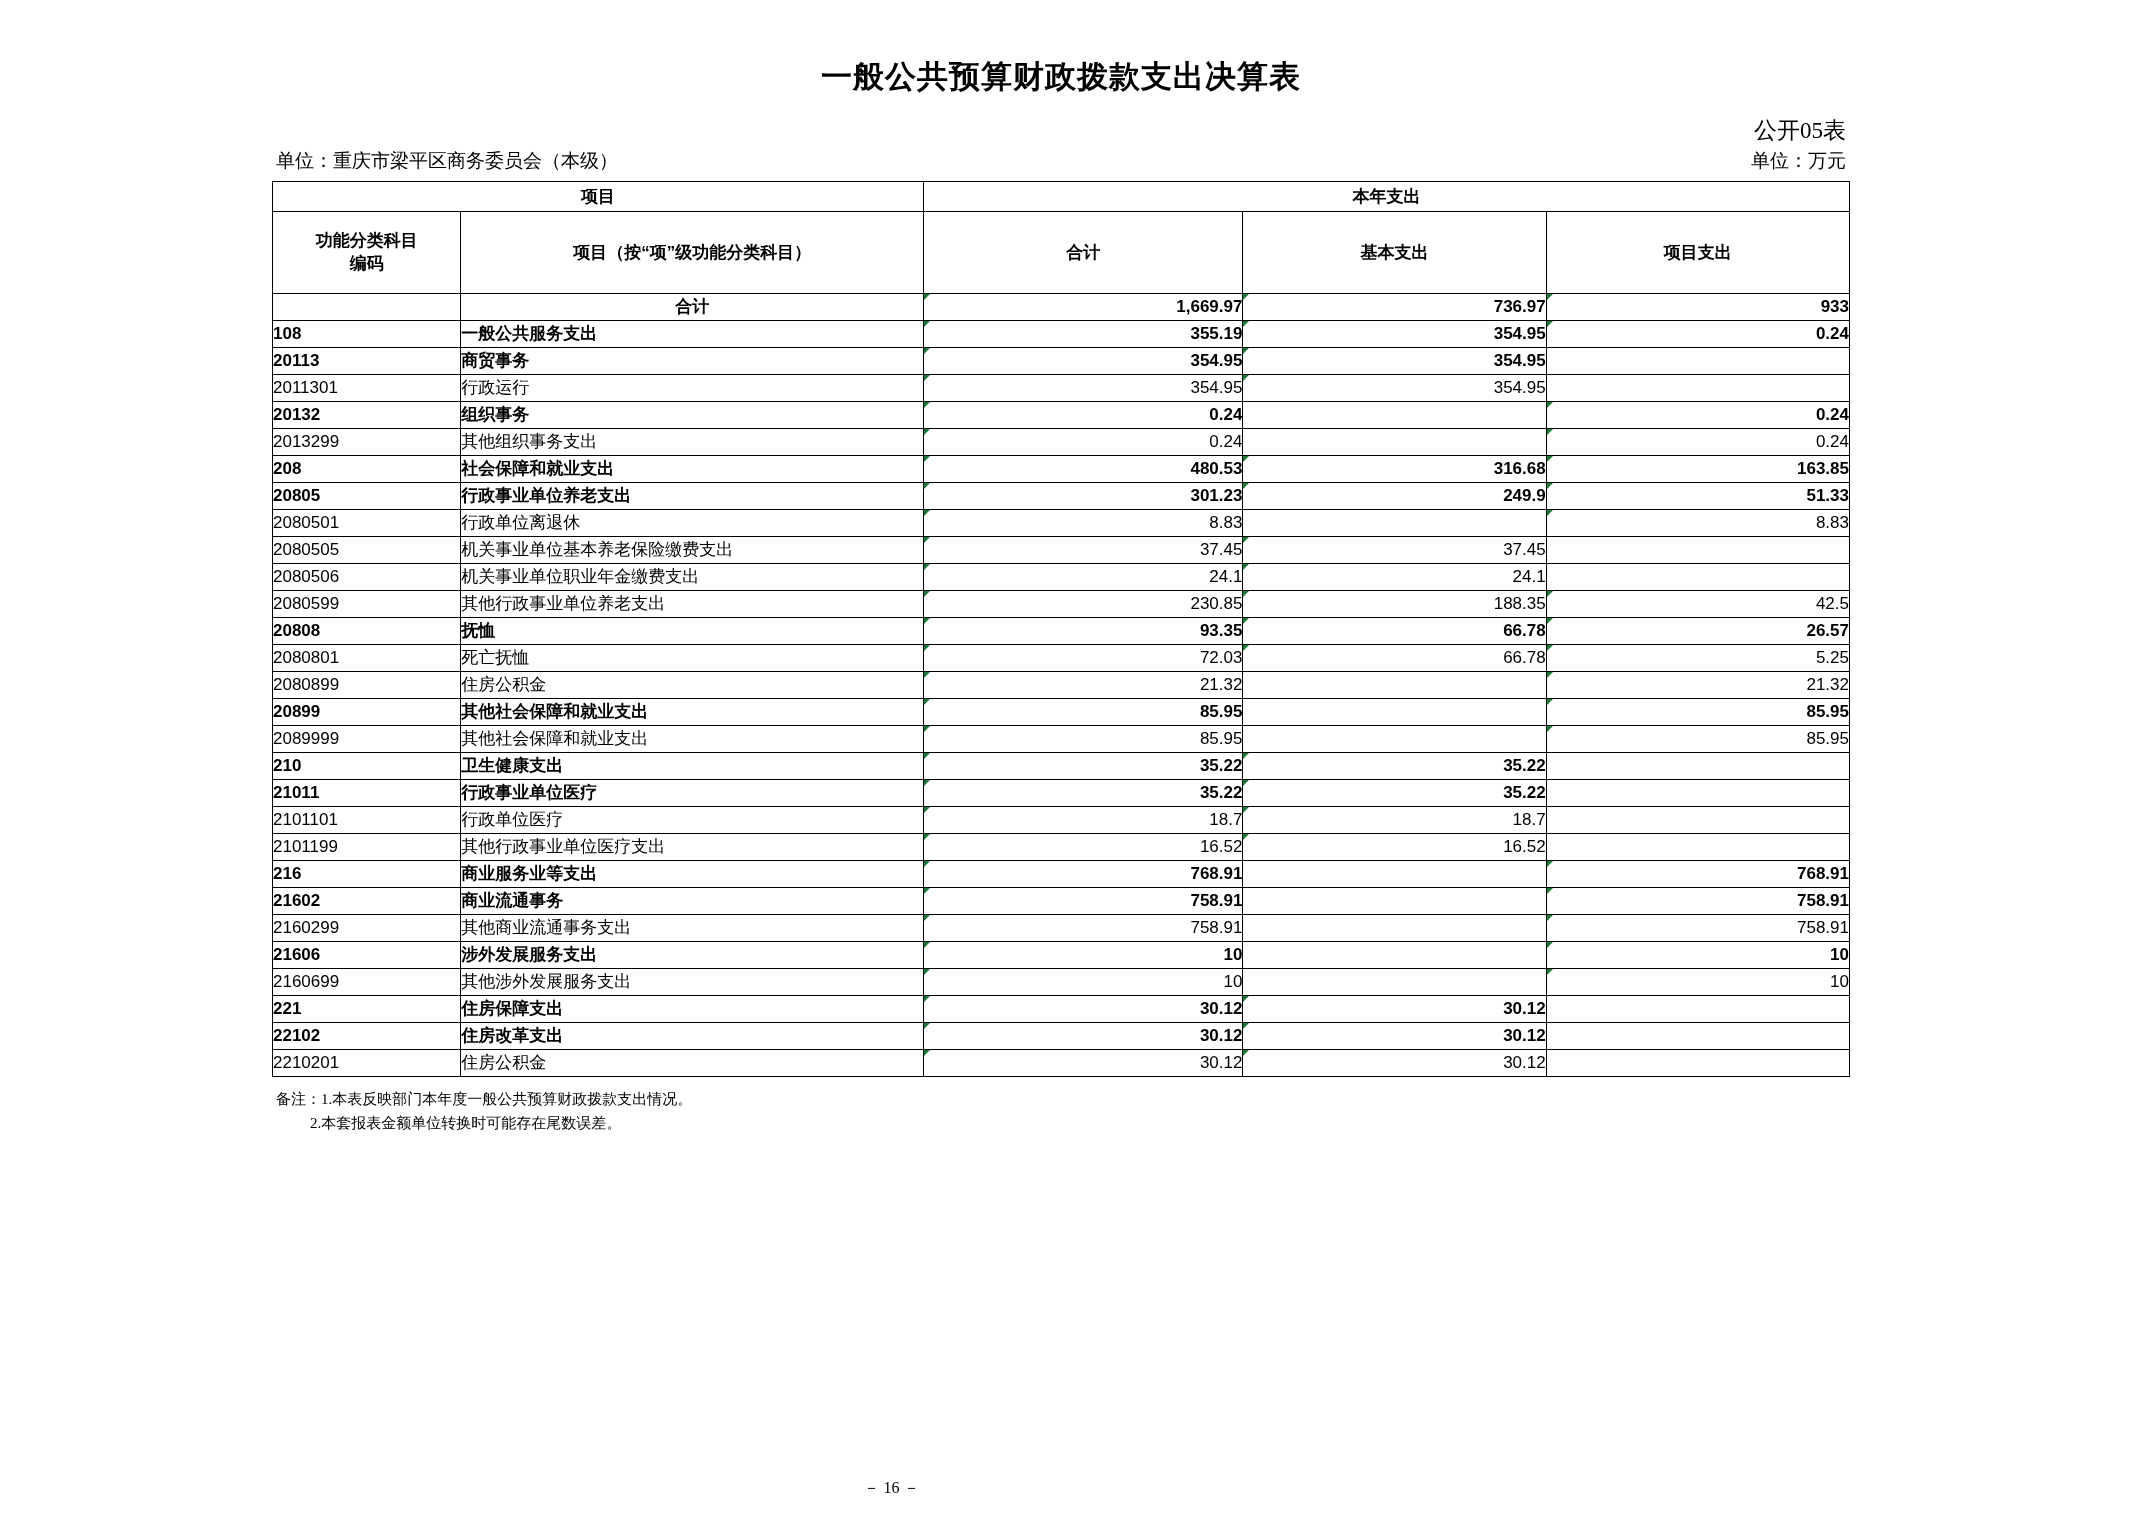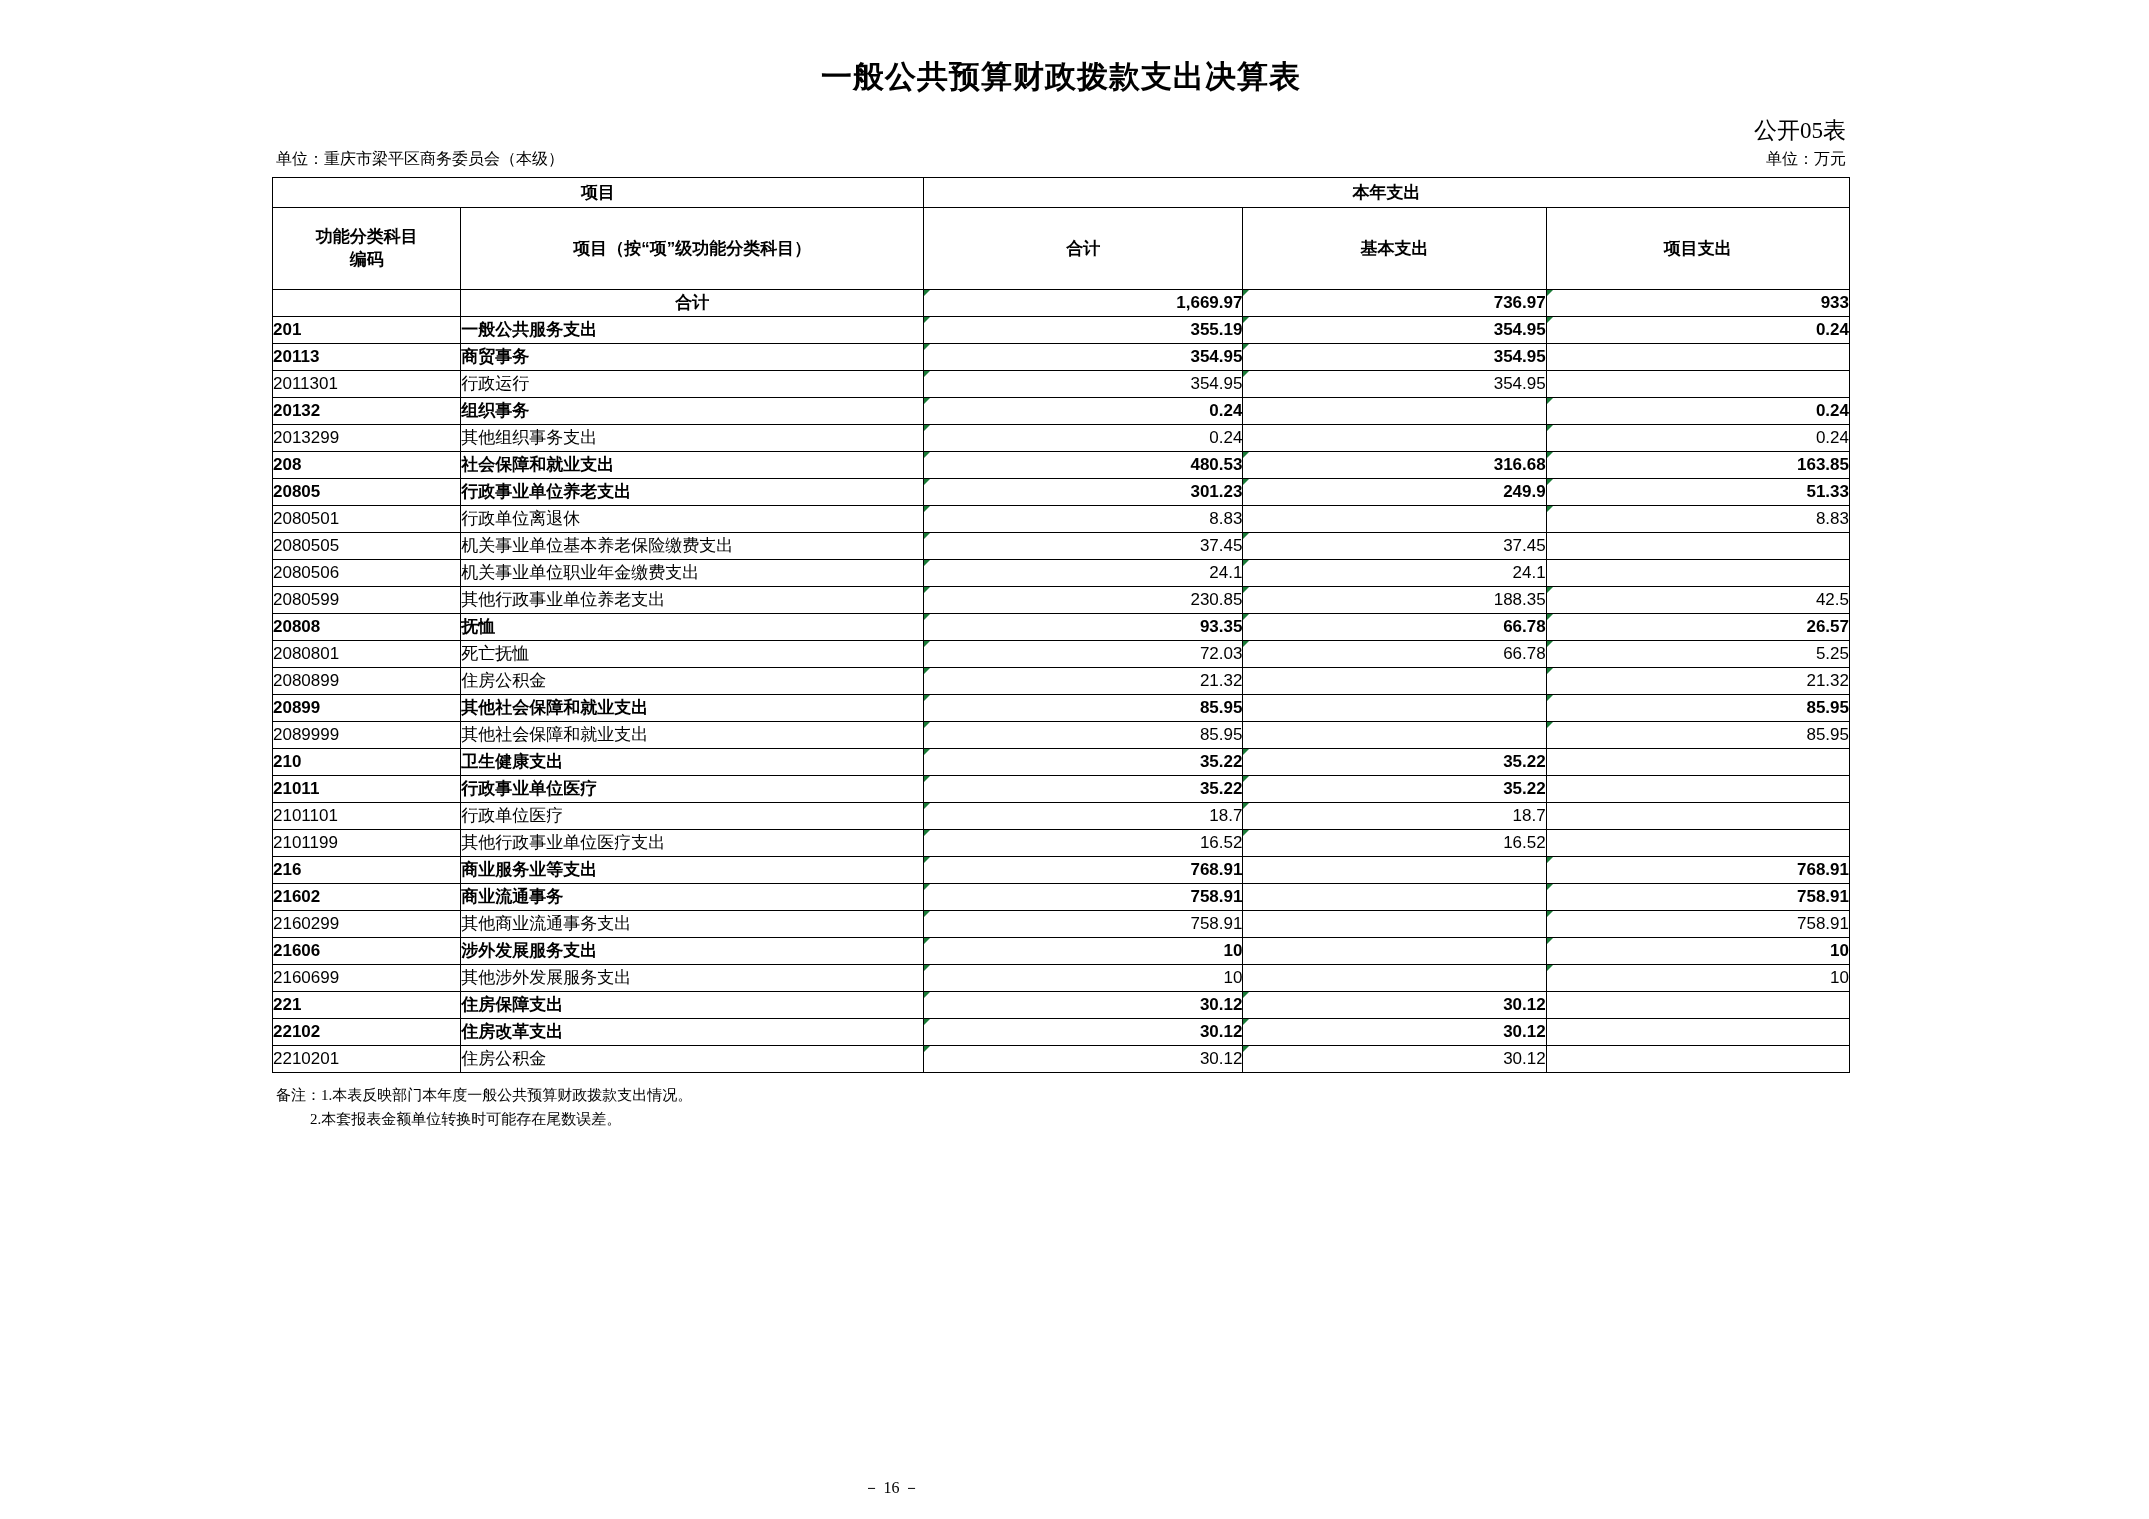--- a/index.html
+++ b/index.html
@@ -32,21 +32,21 @@
   .sheet-no {
     text-align: right;
     font-size: 23px;
     padding-right: 4px;
     color: #000;
     line-height: 1.45;
   }
   .unit-row {
     display: flex;
     justify-content: space-between;
-    font-size: 16px;
+    font-size: 19px;
     color: #000;
     line-height: 1.45;
     padding-right: 4px;
   }
   .unit-left { padding-left: 4px; }
 
   table.main {
     border-collapse: collapse;
     width: 100%;
     table-layout: fixed;
@@ -159,21 +159,21 @@
     </thead>
     <tbody id="table-body">
         <tr class="bold">
           <td class="code"></td>
           <td class="name center">合计</td>
           <td class="num mark">1,669.97</td>
           <td class="num mark">736.97</td>
           <td class="num mark">933</td>
         </tr>
         <tr class="bold">
-          <td class="code">201</td>
+          <td class="code">108</td>
           <td class="name">一般公共服务支出</td>
           <td class="num mark">355.19</td>
           <td class="num mark">354.95</td>
           <td class="num mark">0.24</td>
         </tr>
         <tr class="bold">
           <td class="code">20113</td>
           <td class="name">商贸事务</td>
           <td class="num mark">354.95</td>
           <td class="num mark">354.95</td>

